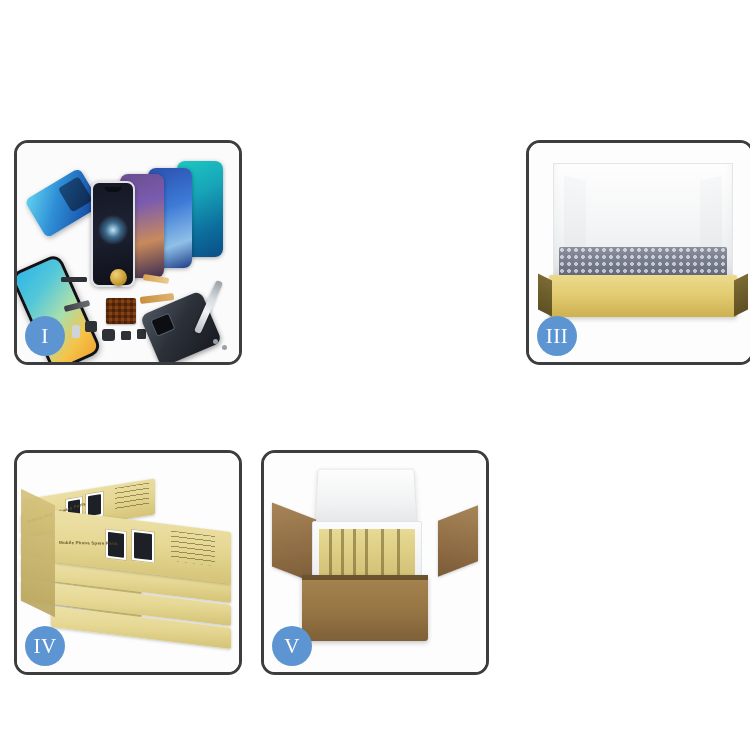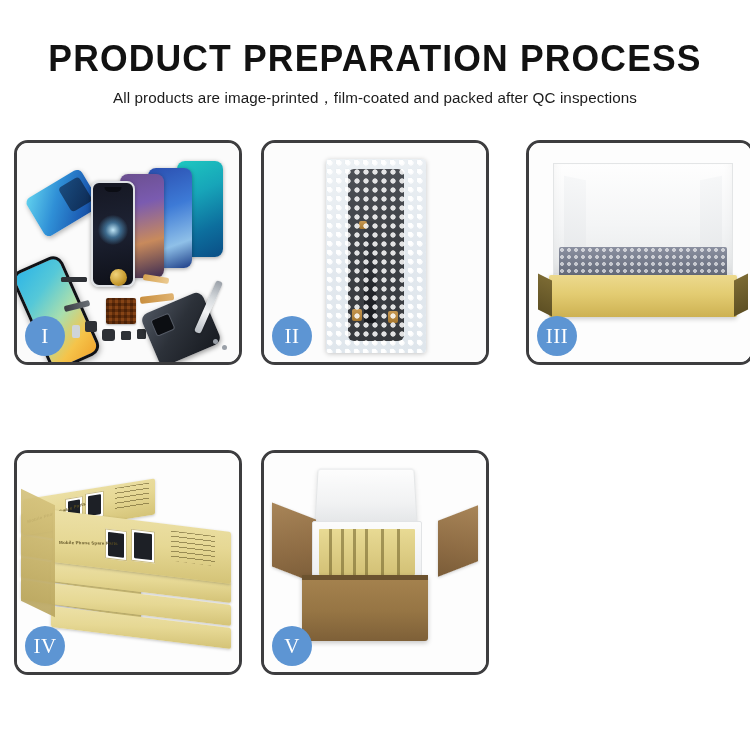--- a/index.html
+++ b/index.html
@@ -217,24 +217,20 @@
   .c6-seam{position:absolute;left:30px;top:12px;width:124px;height:8px;
     background:linear-gradient(90deg,rgba(255,255,255,.42),rgba(255,255,255,.12));
     transform:rotate(11deg);}
   .c6-tape{position:absolute;background:rgba(110,86,56,.45);border-radius:1px;}
 </style>
 </head>
 <body>
 
 <div class="page">
 
-  <div class="header">
-    <div class="title">PRODUCT PREPARATION PROCESS</div>
-    <div class="subtitle">All products are image-printed，film-coated and packed after QC inspections</div>
-  </div>
 
   <div class="grid">
 
     <div class="panel p-c0 p-r0">
       <div class="stage">
         <div class="p1bg"></div>
         <div class="film"></div>
         <div class="ph ph-1"></div>
         <div class="ph ph-2"></div>
         <div class="ph ph-3"></div>
@@ -252,34 +248,20 @@
         <div class="pt" style="left:120px;top:186px;width:9px;height:10px;"></div>
         <div class="pt" style="left:55px;top:182px;width:8px;height:13px;border-radius:2px;background:#cfd4d8;"></div>
         <div class="housing"></div>
         <div class="driver"></div>
         <div class="screw" style="left:196px;top:196px;"></div>
         <div class="screw" style="left:205px;top:202px;"></div>
         <div class="badge">I</div>
       </div>
     </div>
 
-    <div class="panel p-c1 p-r0">
-      <div class="stage">
-        <div class="bw-bg"></div>
-        <div class="bubble-pack">
-          <div class="bw-part"></div>
-          <div class="bw-strip"></div>
-          <div class="bw-tab" style="left:26px;top:150px;"></div>
-          <div class="bw-tab" style="left:62px;top:152px;"></div>
-          <div class="bw-tab" style="left:33px;top:62px;width:8px;height:8px;"></div>
-          <div class="bw-over"></div>
-        </div>
-        <div class="badge">II</div>
-      </div>
-    </div>
 
     <div class="panel p-c2 p-r0">
       <div class="stage">
         <div class="b3-bg"></div>
         <div class="b3-lid">
           <div class="b3-lidL"></div>
             <div class="b3-lidR"></div>
         </div>
         <div class="b3-foam"></div>
         <div class="b3-box">

